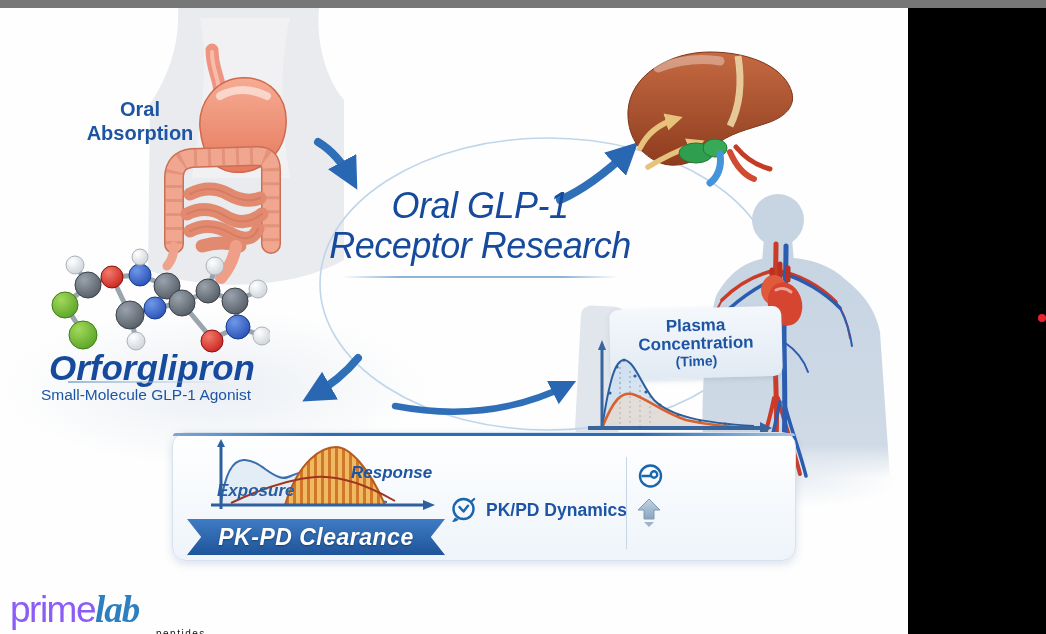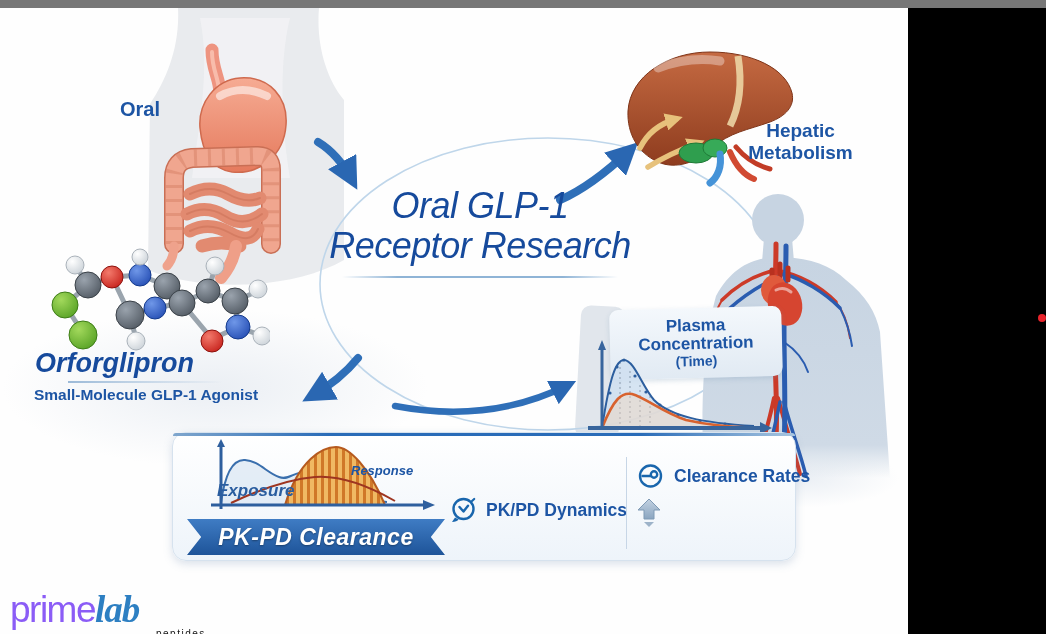--- a/index.html
+++ b/index.html
@@ -17,37 +17,37 @@
   .wash2{left:578px;top:298px;width:44px;height:132px;border-radius:10px;background:#c9d2dc;opacity:.55;transform:rotate(3deg);}
   .wash3{left:700px;top:440px;width:200px;height:60px;background:radial-gradient(ellipse, rgba(210,220,232,.45), transparent 70%);}
   
   .node-label{font-weight:bold;text-align:center;line-height:1.18;}
   .oral-label{left:55px;top:90px;width:170px;font-size:20px;}
   .hepatic-label{left:733px;top:112px;width:135px;font-size:19px;}
   .center-title{left:322px;top:178px;width:316px;text-align:center;font-size:36px;line-height:40px;
     font-style:italic;font-weight:normal;color:#164a9c;letter-spacing:-.5px;}
   .title-underline{left:342px;top:268px;width:276px;height:2px;
     background:linear-gradient(90deg,rgba(143,180,214,0),#8fb4d6 20%,#8fb4d6 80%,rgba(143,180,214,0));}
-  .molecule-name{left:35px;top:340px;width:220px;font-size:27px;font-style:italic;font-weight:bold;color:#164a9c;text-align:left;}
+  .molecule-name{left:35px;top:340px;width:220px;font-size:35px;font-style:italic;font-weight:bold;color:#164a9c;text-align:right;}
   .molecule-underline{left:68px;top:373px;width:155px;height:2px;background:linear-gradient(90deg,#9cbad8,rgba(156,186,216,0));}
-  .molecule-sub{left:12px;top:378px;width:268px;font-size:15.5px;font-weight:bold;color:#1d55a4;text-align:center;}
+  .molecule-sub{left:12px;top:378px;width:268px;font-size:15.5px;font-weight:normal;color:#1d55a4;text-align:center;}
   
   .plasma-card{left:610px;top:300px;width:172px;height:70px;border-radius:9px;transform:rotate(-1.5deg);
     background:linear-gradient(180deg,#f4f8fc,#e1eaf3);box-shadow:0 2px 5px rgba(120,150,180,.28);
     display:flex;flex-direction:column;align-items:center;justify-content:center;line-height:1.1;}
   .plasma-card .l1,.plasma-card .l2{font-size:17px;font-weight:bold;color:#1d55a4;}
   .plasma-card .l3{font-size:14px;font-weight:bold;color:#1d55a4;}
   
   .pkpd-panel{left:172px;top:424px;width:622px;height:127px;border-radius:14px;
     background:linear-gradient(180deg,#ffffff,#eef4fa);border:1px solid #d6e2ee;
     box-shadow:0 3px 8px rgba(110,140,175,.25);}
   .pkpd-topline{position:absolute;left:0;top:0;width:100%;height:3px;border-radius:14px 14px 0 0;
     background:linear-gradient(90deg,#7fa6cd,#2a6cb8 25%,#2a6cb8 75%,#a9c6e0);}
   .exposure-label{left:44px;top:48px;font-size:17px;font-style:italic;font-weight:bold;color:#2a5d9f;}
-  .response-label{left:178px;top:30px;font-size:13px;font-style:italic;font-weight:bold;color:#1d55a4;}
+  .response-label{left:178px;top:30px;font-size:17px;font-style:italic;font-weight:bold;color:#1d55a4;}
   .ribbon{left:14px;top:86px;width:258px;height:36px;background:linear-gradient(180deg,#3f7cc4,#1e5499);
     clip-path:polygon(0 0,100% 0,94.5% 50%,100% 100%,0 100%,5.5% 50%);
     display:flex;align-items:center;justify-content:center;}
   .ribbon span{color:#fff;font-size:23px;font-weight:bold;font-style:italic;text-shadow:0 1px 2px rgba(0,0,0,.35);letter-spacing:.5px;}
   .item-row{position:absolute;display:flex;align-items:center;gap:9px;}
   .item-label{font-size:17.5px;font-weight:bold;color:#1d55a4;white-space:nowrap;}
   .divider{position:absolute;left:453px;top:24px;width:1px;height:92px;background:#c7d6e6;}
   
   .logo{left:10px;top:580px;width:200px;height:50px;}
   .logo .p1{font-size:37px;font-weight:normal;color:#8b5cf6;letter-spacing:-1.5px;}
@@ -249,32 +249,29 @@
       <circle cx="228" cy="46" r="9" fill="url(#gH)" stroke="#aab2ba"></circle>
       <circle cx="205" cy="58" r="13" fill="url(#gC)" stroke="#3a4148"></circle>
       <circle cx="208" cy="84" r="12" fill="url(#gN)" stroke="#143a8c"></circle>
       <circle cx="232" cy="93" r="9" fill="url(#gH)" stroke="#aab2ba"></circle>
       <circle cx="182" cy="98" r="11" fill="url(#gO)" stroke="#8c100c"></circle>
     </g>
   </svg>
 
   <div class="abs node-label txt-blue oral-label">
     <div>Oral</div>
+    <div>Absorption</div>
   </div>
 
   <div class="abs center-title">
     <div>Oral GLP-1</div>
     <div>Receptor Research</div>
   </div>
   <div class="abs title-underline"></div>
 
-  <div class="abs node-label txt-blue hepatic-label">
-    <div>Hepatic</div>
-    <div>Metabolism</div>
-  </div>
 
   <div class="abs molecule-name">Orforglipron</div>
   <div class="abs molecule-underline"></div>
   <div class="abs molecule-sub">Small-Molecule GLP-1 Agonist</div>
 
   <div class="abs plasma-card">
     <div class="l1">Plasma</div>
     <div class="l2">Concentration</div>
     <div class="l3">(Time)</div>
   </div>
@@ -346,21 +343,20 @@
     </div>
 
     <div class="divider"></div>
 
     <div class="item-row" style="left:464px;top:29px;">
       <svg width="28" height="28" viewBox="0 0 28 28">
         <circle cx="13.5" cy="14" r="10.5" fill="none" stroke="#1966ad" stroke-width="2.4"></circle>
         <line x1="5.5" y1="14" x2="13.5" y2="14" stroke="#1966ad" stroke-width="2.4" stroke-linecap="round"></line>
         <circle cx="17" cy="12.5" r="3.2" fill="none" stroke="#1966ad" stroke-width="2.4"></circle>
       </svg>
-      <span class="item-label">Clearance Rates</span>
     </div>
 
     <svg class="abs" style="left:462px;top:64px;" width="28" height="32" viewBox="0 0 28 32">
       <defs>
         <linearGradient id="arrGrad" x1="0" y1="0" x2="0" y2="1">
           <stop offset="0" stop-color="#c3d2e2"></stop>
             <stop offset="1" stop-color="#8aa5c0"></stop>
         </linearGradient>
       </defs>
       <polygon points="14,2 25,13 19,13 19,22 9,22 9,13 3,13" fill="url(#arrGrad)" stroke="#7f9ab5" stroke-width="1"></polygon>

